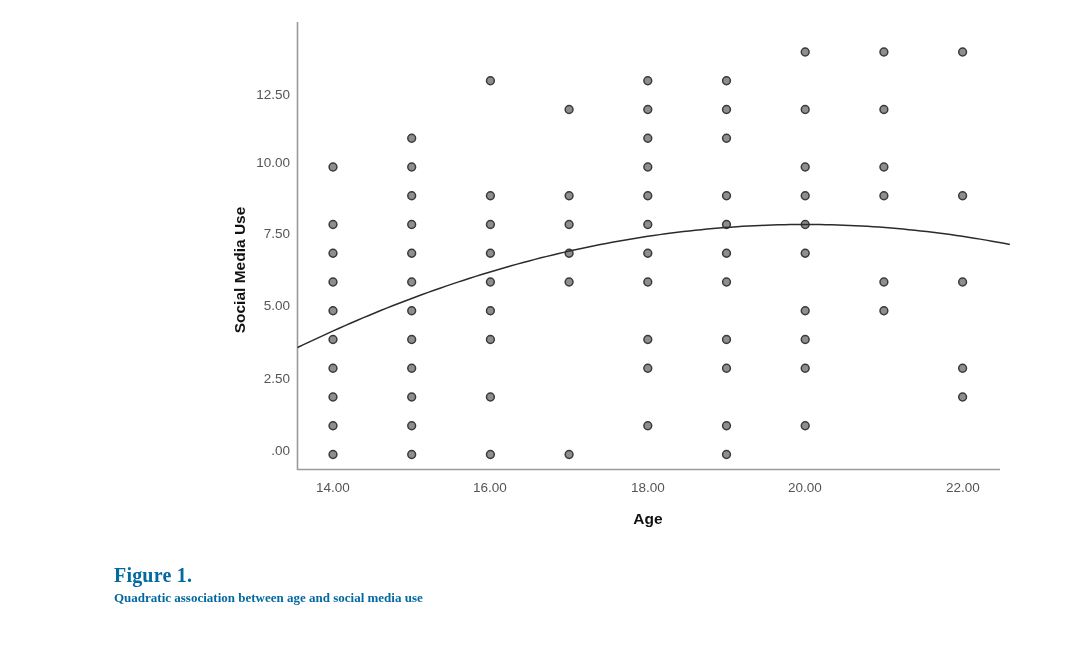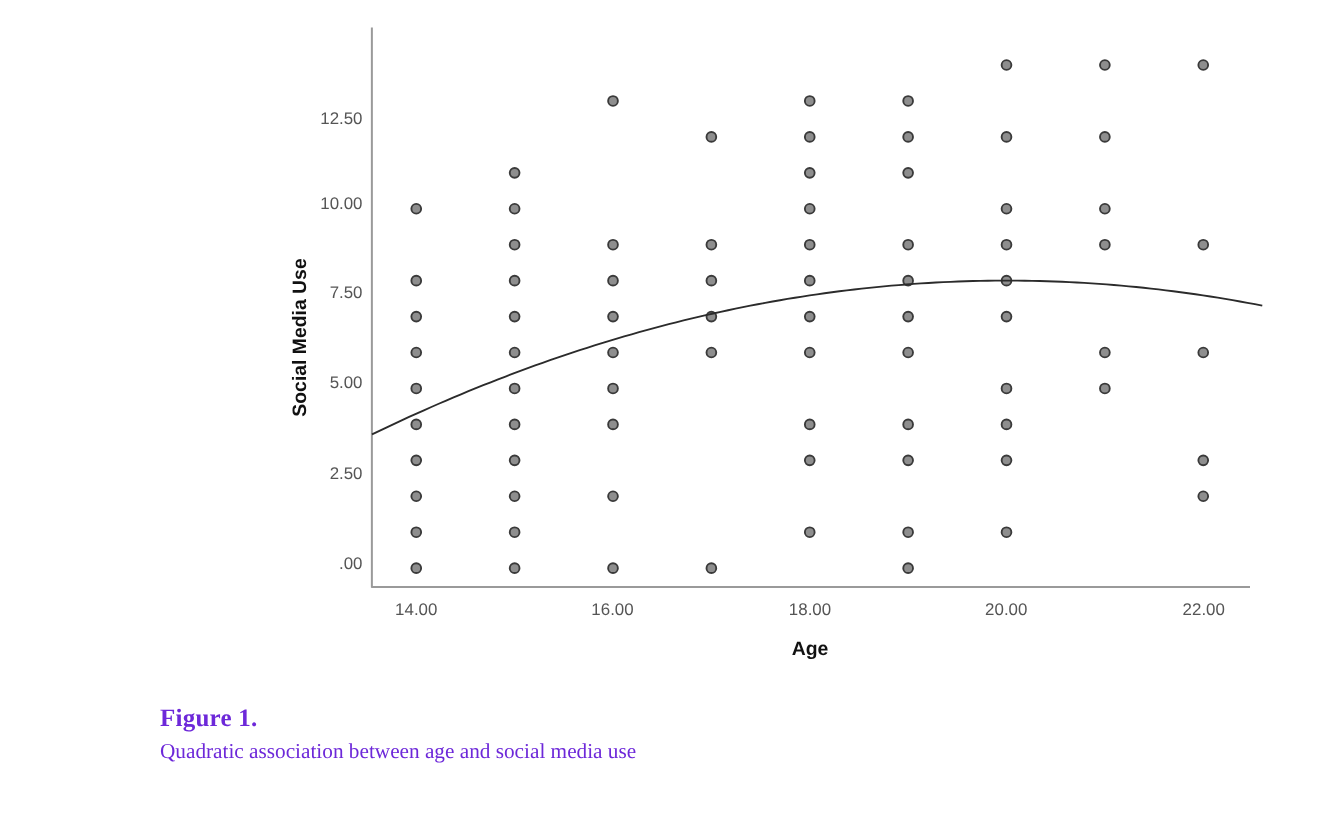--- a/index.html
+++ b/index.html
@@ -37,35 +37,35 @@
     font-size:13.5px;
     fill:#555555;
   }
   .axisline{stroke:#9a9a9a;stroke-width:1.6;fill:none;}
   .fitline{stroke:#2b2b2b;stroke-width:1.5;fill:none;}
   .pt{fill:#8e8e8e;stroke:#3a3a3a;stroke-width:1.5;}
 
   
   .caption{
     position:absolute;
-    left:128px;
+    left:114px;
     top:563px;
     width:830px;
     font-family:"Liberation Serif", serif;
-    color:#6d28d9;
+    color:#0369a1;
   }
   .cap-label{
     font-size:20px;
     font-weight:bold;
     line-height:1.28;
     letter-spacing:.2px;
   }
   .cap-text{
-    font-size:17px;
-    font-weight:normal;
+    font-size:13px;
+    font-weight:bold;
     line-height:1.3;
     margin-top:1px;
   }
 </style>
 </head>
 <body>
 
 <div id="figure-root">
 
   <div class="chart-wrap">

